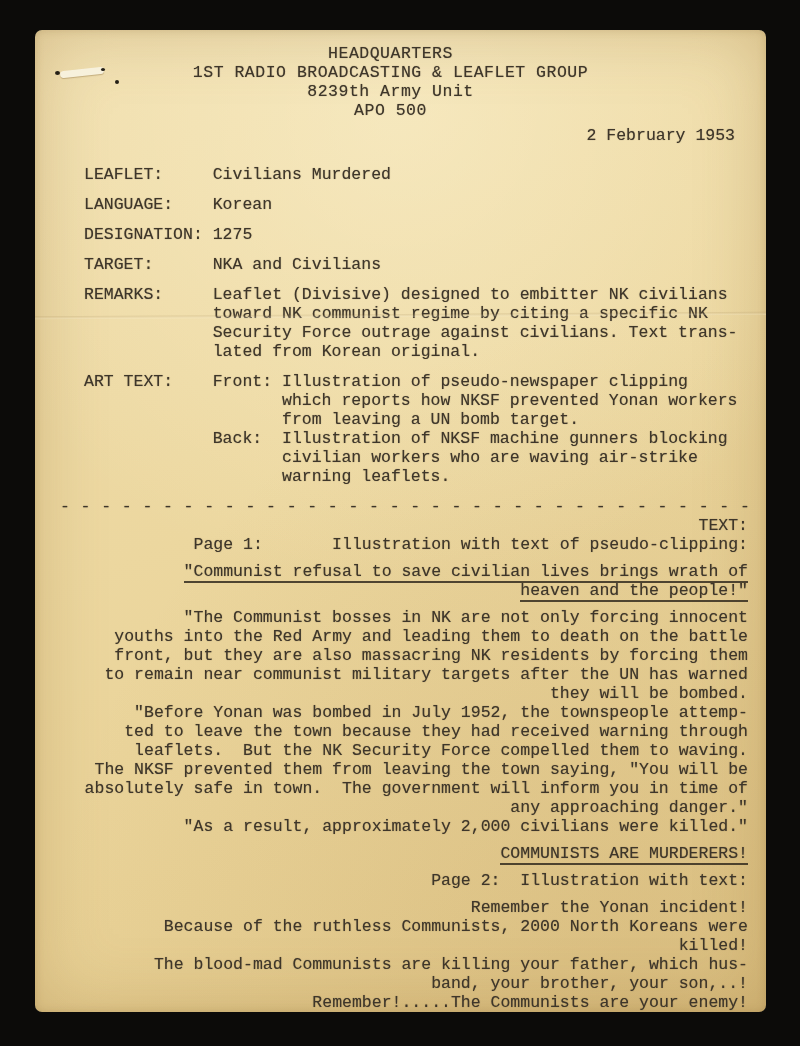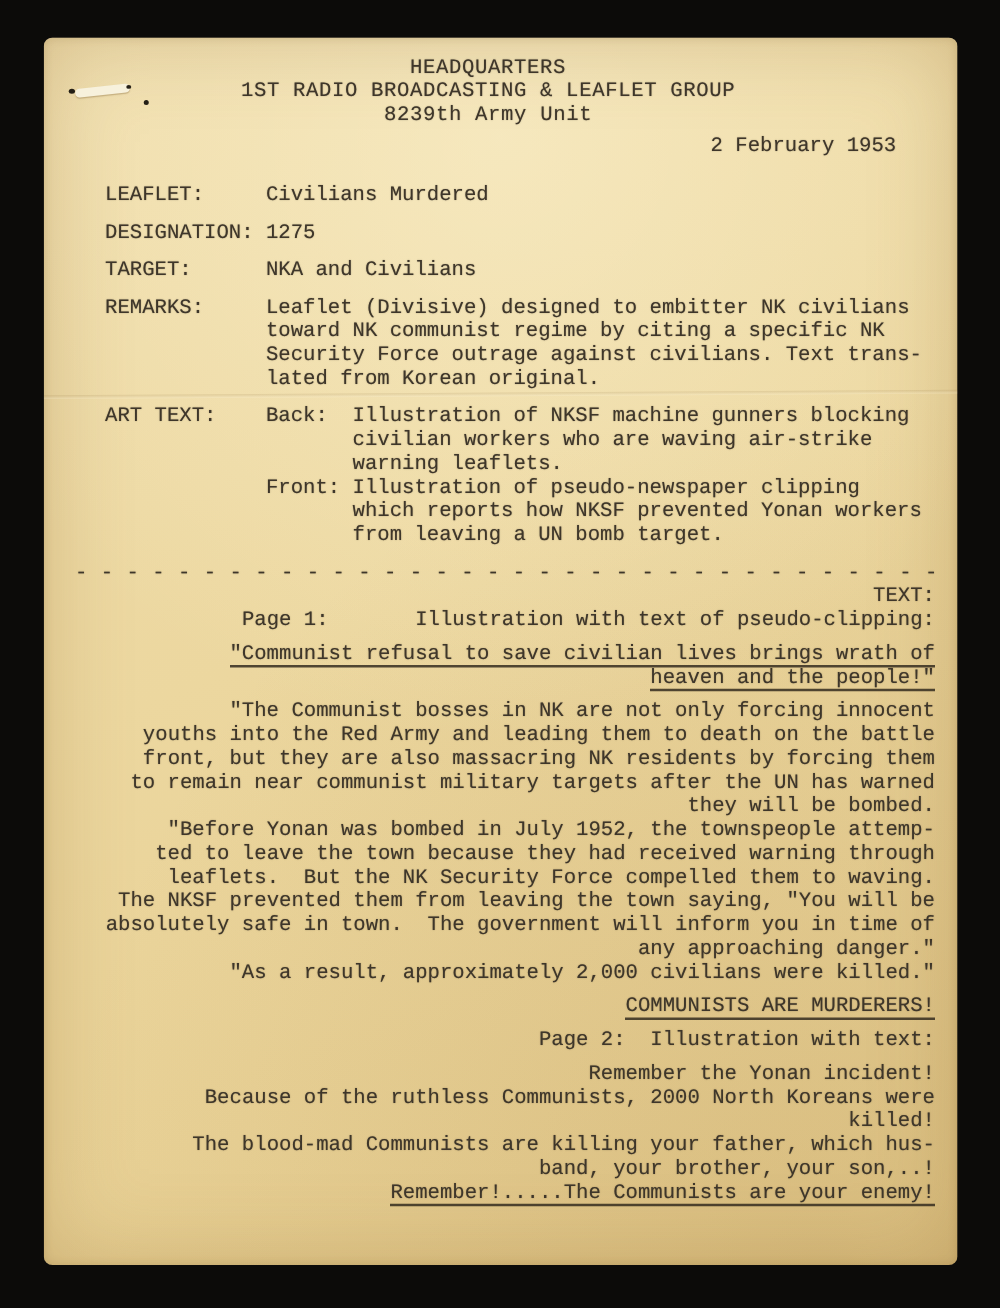--- a/index.html
+++ b/index.html
@@ -35,21 +35,21 @@
     background:#f7f1dc; border-radius:4px; transform:rotate(-6deg);
     box-shadow:0 1px 1px rgba(120,90,40,.35);
   }
   .tear .dot { position:absolute; background:#241f16; border-radius:50%; }
   .tear .d1 { left:-2px; top:4px;  width:5px; height:4px; }
   .tear .d2 { left:44px; top:1px;  width:4px; height:3px; }
   .tear .d3 { left:58px; top:13px; width:4px; height:4px; }
 
   .hdr { padding-top:14px; text-align:center; transform:translateX(-10px); }
   .hdr .hline { line-height:19px; letter-spacing:.5px; }
-  .date-row { margin-top:6px; padding-right:49px; text-align:right; line-height:19px; }
+  .date-row { margin-top:6px; padding-right:31px; text-align:right; line-height:19px; }
 
   .fields { margin-top:20px; padding-left:49px; padding-right:6px; }
   .frow { display:grid; grid-template-columns:13ch 1fr; margin-bottom:11px; }
   .frow .flabel { line-height:19px; }
   .frow .fvalue .vline { line-height:19px; white-space:pre; }
   .subrow { display:grid; grid-template-columns:7ch 1fr; }
   .subrow .slabel { line-height:19px; }
 
   .textsec { padding-left:31px; padding-right:18px; }
   .divider { line-height:19px; margin-top:4px; margin-left:-6px; white-space:pre; letter-spacing:.4px; }
@@ -68,29 +68,36 @@
     <div class="scratch"></div>
     <div class="dot d1"></div>
     <div class="dot d2"></div>
     <div class="dot d3"></div>
   </div>
 
   <div class="hdr">
       <div class="hline">HEADQUARTERS</div>
       <div class="hline">1ST RADIO BROADCASTING &amp; LEAFLET GROUP</div>
       <div class="hline">8239th Army Unit</div>
+      <div class="hline">APO 500</div>
     </div>
 
   <div class="date-row">2 February 1953</div>
 
   <div class="fields">
       <div class="frow">
         <div class="flabel">LEAFLET:</div>
         <div class="fvalue">
           <div class="vline">Civilians Murdered</div>
+        </div>
+      </div>
+      <div class="frow">
+        <div class="flabel">LANGUAGE:</div>
+        <div class="fvalue">
+          <div class="vline">Korean</div>
         </div>
       </div>
       <div class="frow">
         <div class="flabel">DESIGNATION:</div>
         <div class="fvalue">
           <div class="vline">1275</div>
         </div>
       </div>
       <div class="frow">
         <div class="flabel">TARGET:</div>
@@ -104,33 +111,33 @@
           <div class="vline">Leaflet (Divisive) designed to embitter NK civilians</div>
           <div class="vline">toward NK communist regime by citing a specific NK</div>
           <div class="vline">Security Force outrage against civilians. Text trans-</div>
           <div class="vline">lated from Korean original.</div>
         </div>
       </div>
       <div class="frow">
         <div class="flabel">ART TEXT:</div>
         <div class="fvalue">
           <div class="subrow">
+            <div class="slabel">Front:</div>
+            <div class="fvalue">
+              <div class="vline">Illustration of pseudo-newspaper clipping</div>
+              <div class="vline">which reports how NKSF prevented Yonan workers</div>
+              <div class="vline">from leaving a UN bomb target.</div>
+            </div>
+          </div>
+          <div class="subrow">
             <div class="slabel">Back:</div>
             <div class="fvalue">
               <div class="vline">Illustration of NKSF machine gunners blocking</div>
               <div class="vline">civilian workers who are waving air-strike</div>
               <div class="vline">warning leaflets.</div>
-            </div>
-          </div>
-          <div class="subrow">
-            <div class="slabel">Front:</div>
-            <div class="fvalue">
-              <div class="vline">Illustration of pseudo-newspaper clipping</div>
-              <div class="vline">which reports how NKSF prevented Yonan workers</div>
-              <div class="vline">from leaving a UN bomb target.</div>
             </div>
           </div>
         </div>
       </div>
     </div>
 
   <div class="textsec">
     <div class="divider">- - - - - - - - - - - - - - - - - - - - - - - - - - - - - - - - - -</div>
     <div id="body-lines">
         <div class="line"><span>TEXT:</span></div>

